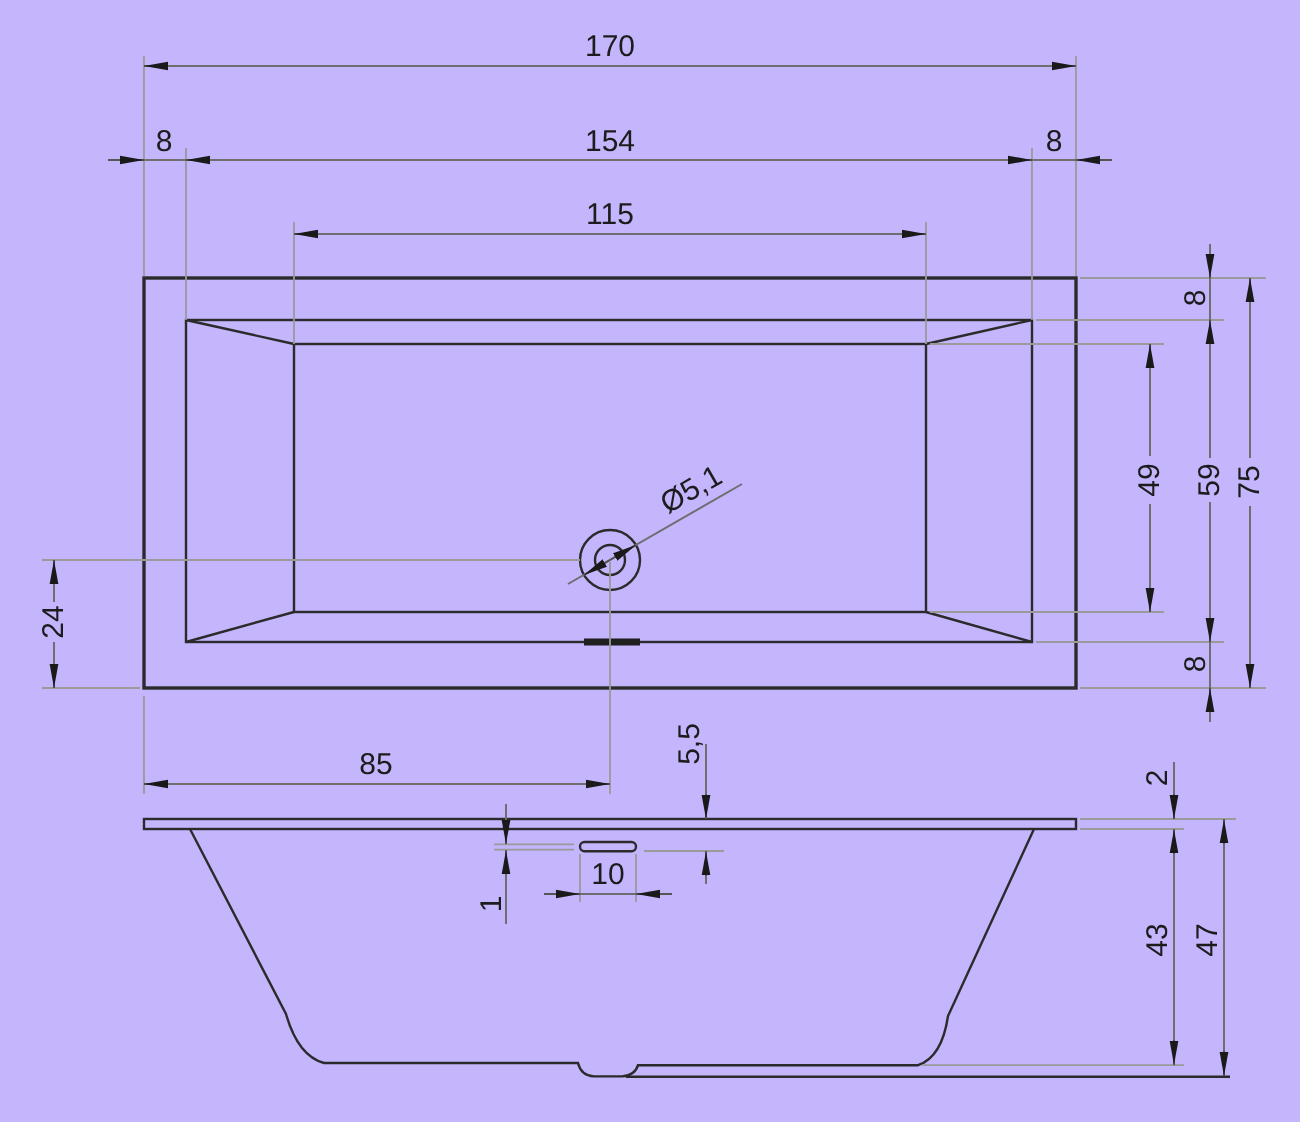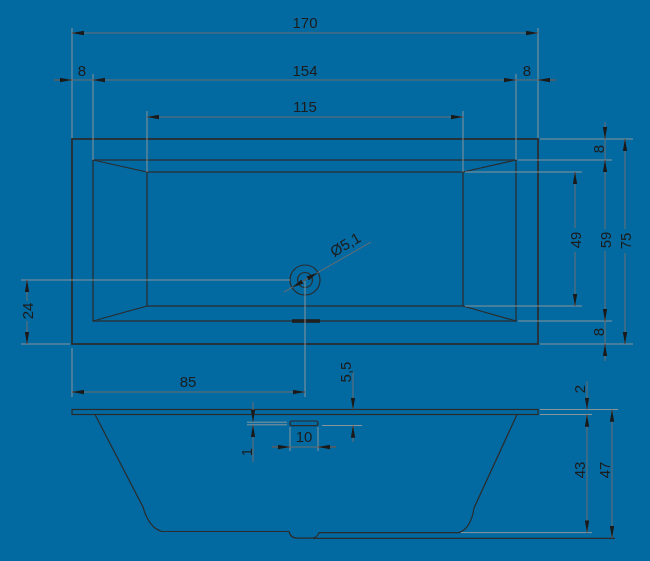--- a/index.html
+++ b/index.html
@@ -1,16 +1,16 @@
 <!DOCTYPE html>
 <html><head>
 <meta charset="utf-8">
 <style>
   html,body{margin:0;padding:0;background:#ffffff;}
-  .canvas{width:650px;height:561px;position:relative;background:#0369a1;overflow:hidden;}
+  .canvas{width:650px;height:561px;position:relative;background:#c4b5fd;overflow:hidden;}
   svg{display:block;}
   .obj{stroke:#2b2b2b;stroke-width:1.7;fill:none;stroke-linejoin:miter;}
   .obj-thin{stroke:#2b2b2b;stroke-width:1.2;fill:none;}
   .dim{stroke:#6e6e6e;stroke-width:1;fill:none;}
   .ext{stroke:#9a9a9a;stroke-width:0.9;fill:none;}
   .arr{stroke:#555;stroke-width:1;fill:none;}
   text{font-family:"Liberation Sans","DejaVu Sans",sans-serif;font-size:15px;fill:#1c1c1c;}
   .rot{dominant-baseline:central;}
 </style>
 </head>

